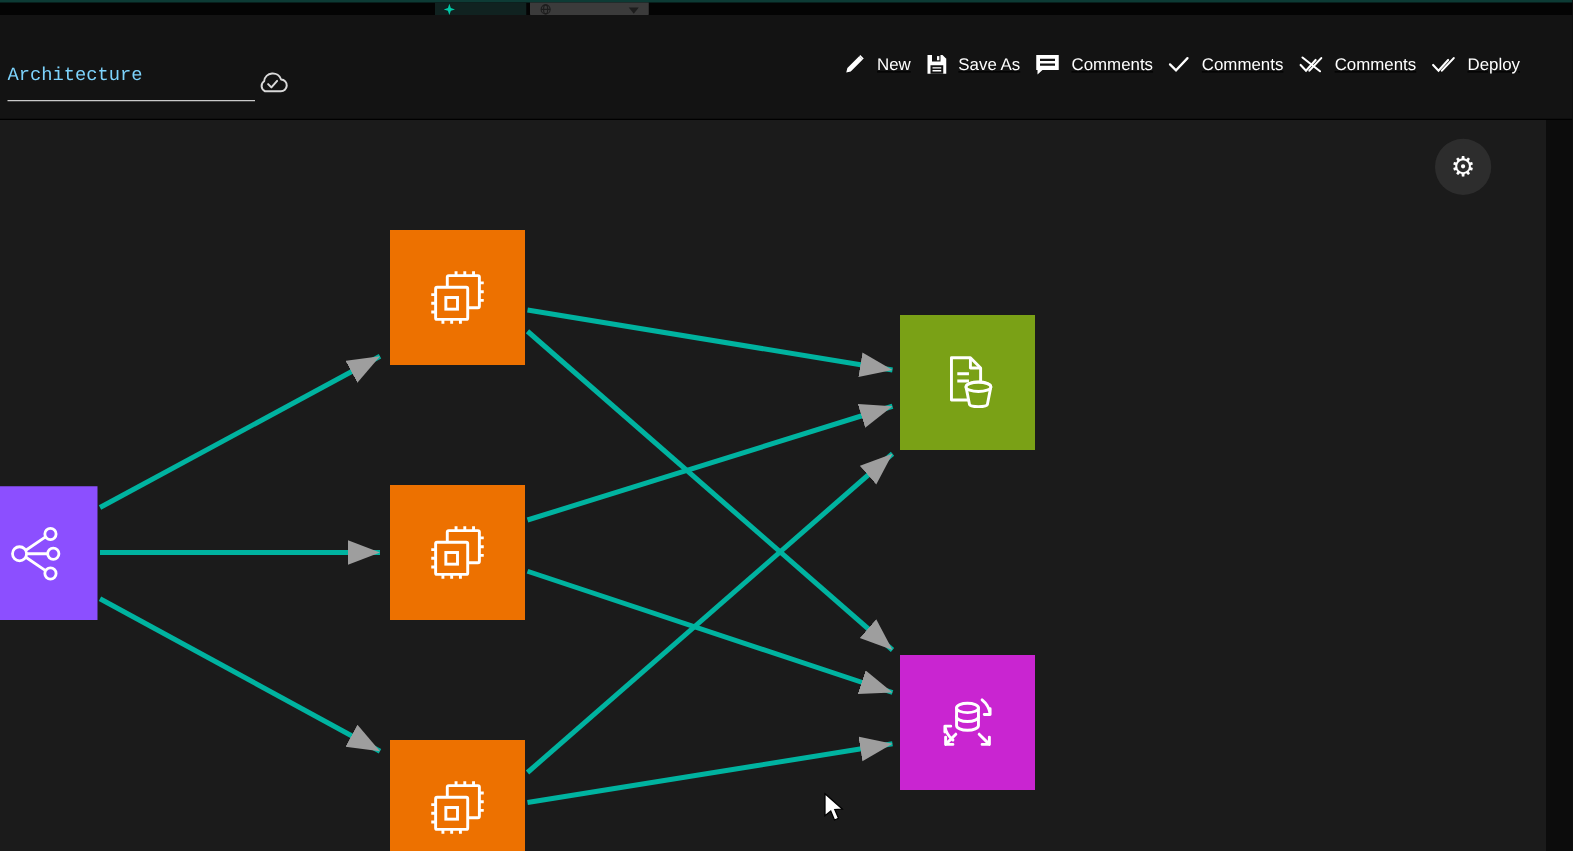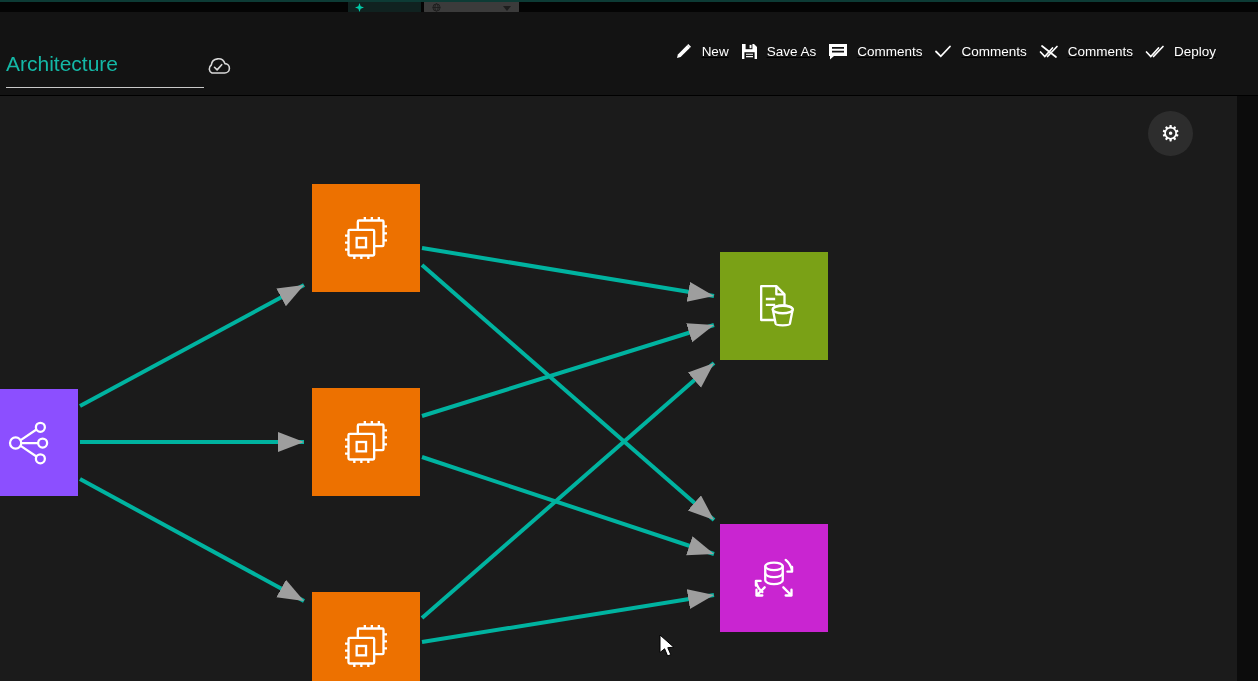--- a/index.html
+++ b/index.html
@@ -39,22 +39,22 @@
   
   .toolbar {
     position: absolute; top: 12px; left: 0; width: 1258px; height: 84px;
     background: #131313;
     border-bottom: 1px solid #000;
   }
   .name-wrap { position: absolute; left: 6px; top: 36px; width: 198px; }
   .diagram-name {
     width: 198px; background: transparent; border: none; outline: none;
     border-bottom: 1px solid #c9c9c9;
-    color: #14b8a6; font-size: 21px; padding: 4px 0 11px 0;
-    font-family: Liberation Sans, sans-serif;
+    color: #7dd3fc; font-size: 15px; padding: 4px 0 11px 0;
+    font-family: Liberation Mono, monospace;
   }
   .cloud-status { position: absolute; left: 205px; top: 44px; }
 
   .toolbar-actions {
     position: absolute; right: 42px; top: 30px;
     display: flex; align-items: center; gap: 12px; text-decoration: underline;
   }
   .tb-btn {
     display: flex; align-items: center; gap: 9px;
     color: #ffffff; font-size: 13.5px; cursor: pointer; white-space: nowrap;

